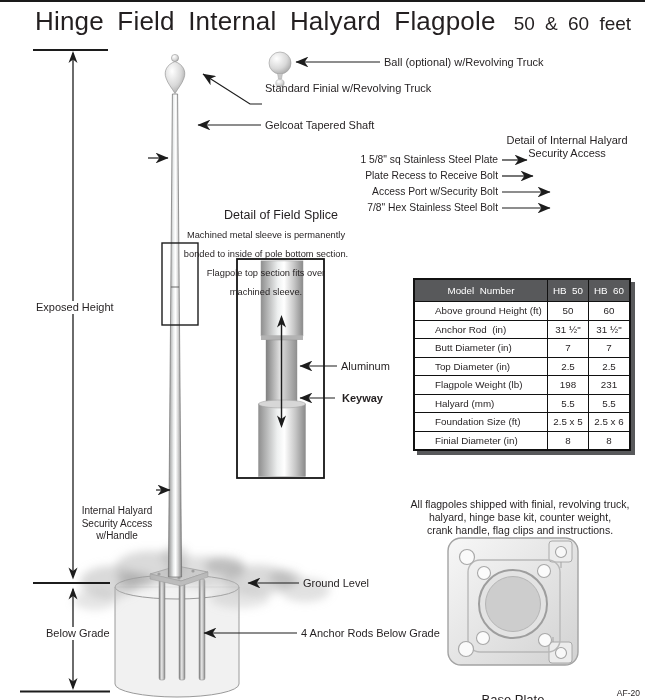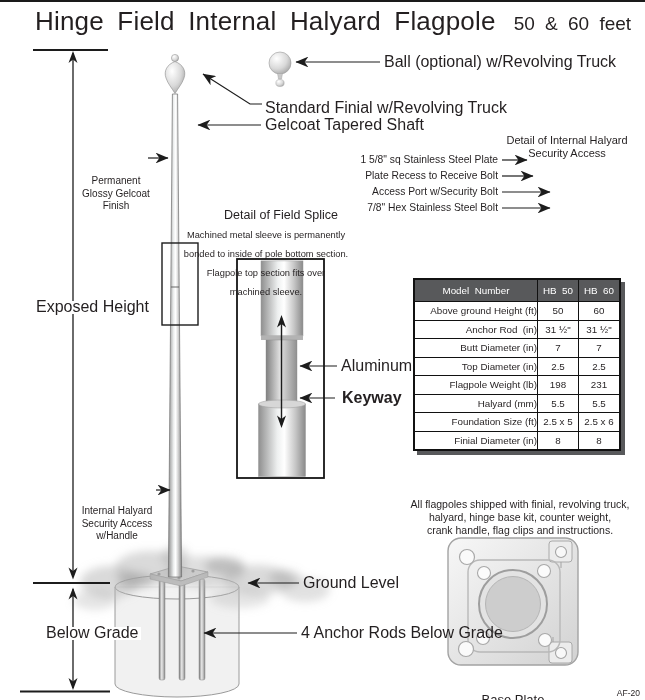--- a/index.html
+++ b/index.html
@@ -2,21 +2,21 @@
 <html><head>
 <meta charset="utf-8">
 <style>
   html,body{margin:0;padding:0;background:#fff;}
   #stage{
     position:relative;width:645px;height:700px;background:#ffffff;overflow:hidden;
     font-family:"Liberation Sans",sans-serif;color:#231f20;
   }
   #topline{position:absolute;left:0;top:0;width:645px;height:2px;background:#1a1a1a;}
   #diagram-svg{position:absolute;left:0;top:0;z-index:1;}
-  .lbl{position:absolute;z-index:3;font-size:16px;line-height:12.5px;color:#231f20;white-space:pre-line;}
+  .lbl{position:absolute;z-index:3;font-size:11px;line-height:12.5px;color:#231f20;white-space:pre-line;}
   .nowrap{white-space:nowrap;}
   .center{text-align:center;margin-top:24px;}
   .right{text-align:right;}
   .whitebg{background:#ffffff;padding:0 2px;}
   #title-row{position:absolute;left:35px;top:6px;z-index:3;display:flex;align-items:baseline;gap:18px;white-space:nowrap;}
   #title-main{font-size:26px;word-spacing:6px;letter-spacing:.2px;}
   #title-suffix{font-size:19px;word-spacing:5px;}
   #splice-title{font-size:12.5px;}
   #splice-desc{font-size:9.3px;line-height:19px;}
   #sec-title{font-size:11px;line-height:13px;}
@@ -28,21 +28,21 @@
   #spec-table{
     position:absolute;left:413px;top:278px;z-index:3;border-collapse:collapse;
     table-layout:fixed;background:#fff;box-shadow:4px 4px 0 0 #58595b;
     border:2.5px solid #111;
   }
   #spec-table th,#spec-table td{
     border:1.6px solid #111;font-weight:normal;font-size:9.8px;overflow:hidden;
     padding:0;height:17.5px;white-space:pre;
   }
   #spec-table th{background:#58595b;color:#ffffff;height:21px;}
-  #spec-table .c0{width:112px;text-align:right;padding-left:10px;}
+  #spec-table .c0{width:112px;text-align:left;padding-left:20px;}
   #spec-table .cv{width:40px;text-align:center;}
   #spec-table th.c0{text-align:center;padding-left:0;}
 </style>
 </head>
 <body>
 
 <div id="stage">
   <div id="topline"></div>
 
   <svg id="diagram-svg" width="645" height="700" viewBox="0 0 645 700">
@@ -192,25 +192,22 @@
       <circle cx="513" cy="604" r="27.5" fill="#cdcdcd" stroke="#b5b5b5" stroke-width="1"></circle>
     </g>
   </svg>
 
   <div id="title-row">
     <span id="title-main">Hinge Field Internal Halyard Flagpole</span>
     <span id="title-suffix">50 &amp; 60 feet</span>
   </div>
 
   <div class="lbl nowrap" style="left:384px;top:56px;">Ball (optional) w/Revolving Truck</div>
-  <div class="lbl nowrap" style="left:265px;top:102px;text-align:right;">Standard Finial w/Revolving Truck</div>
+  <div class="lbl nowrap" style="left:265px;top:82px;text-align:right;">Standard Finial w/Revolving Truck</div>
   <div class="lbl nowrap" style="left:265px;top:119px;">Gelcoat Tapered Shaft</div>
-  <div class="lbl center" style="left:74px;top:151px;width:84px;font-size:10px;">Permanent
-Glossy Gelcoat
-Finish</div>
   <div class="lbl nowrap whitebg" style="left:34px;top:301px;">Exposed Height</div>
 
   <div id="splice-title" class="lbl center" style="left:200px;top:185px;width:162px;">Detail of Field Splice</div>
   <div id="splice-desc" class="lbl center" style="left:180px;top:202px;width:172px;">Machined  metal sleeve is permanently
 bonded to inside of pole bottom section.
 Flagpole top section fits over
 machined sleeve.</div>
   <div class="lbl nowrap" style="left:341px;top:360px;">Aluminum</div>
   <div class="lbl nowrap" style="left:342px;top:392px;font-weight:bold;">Keyway</div>
 

